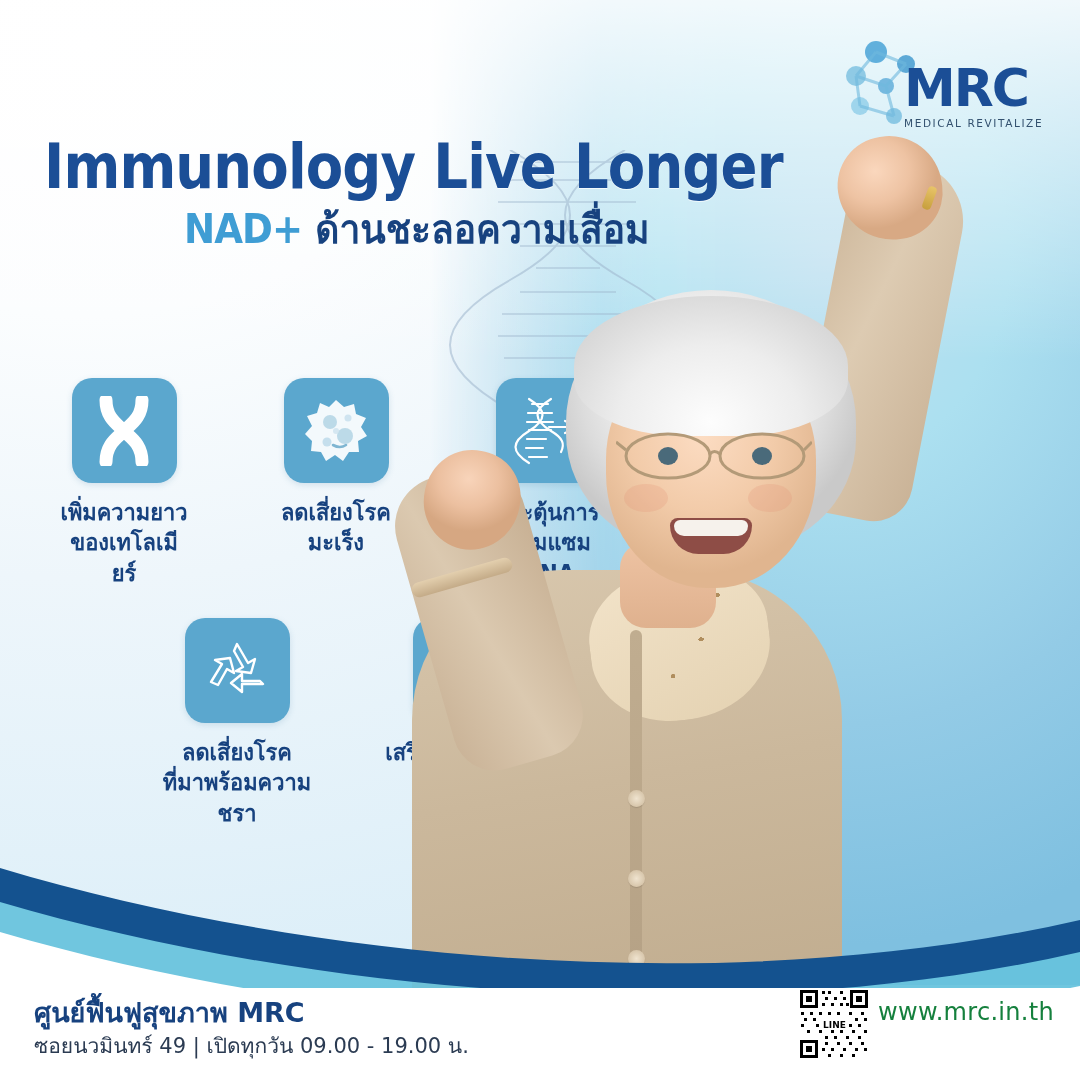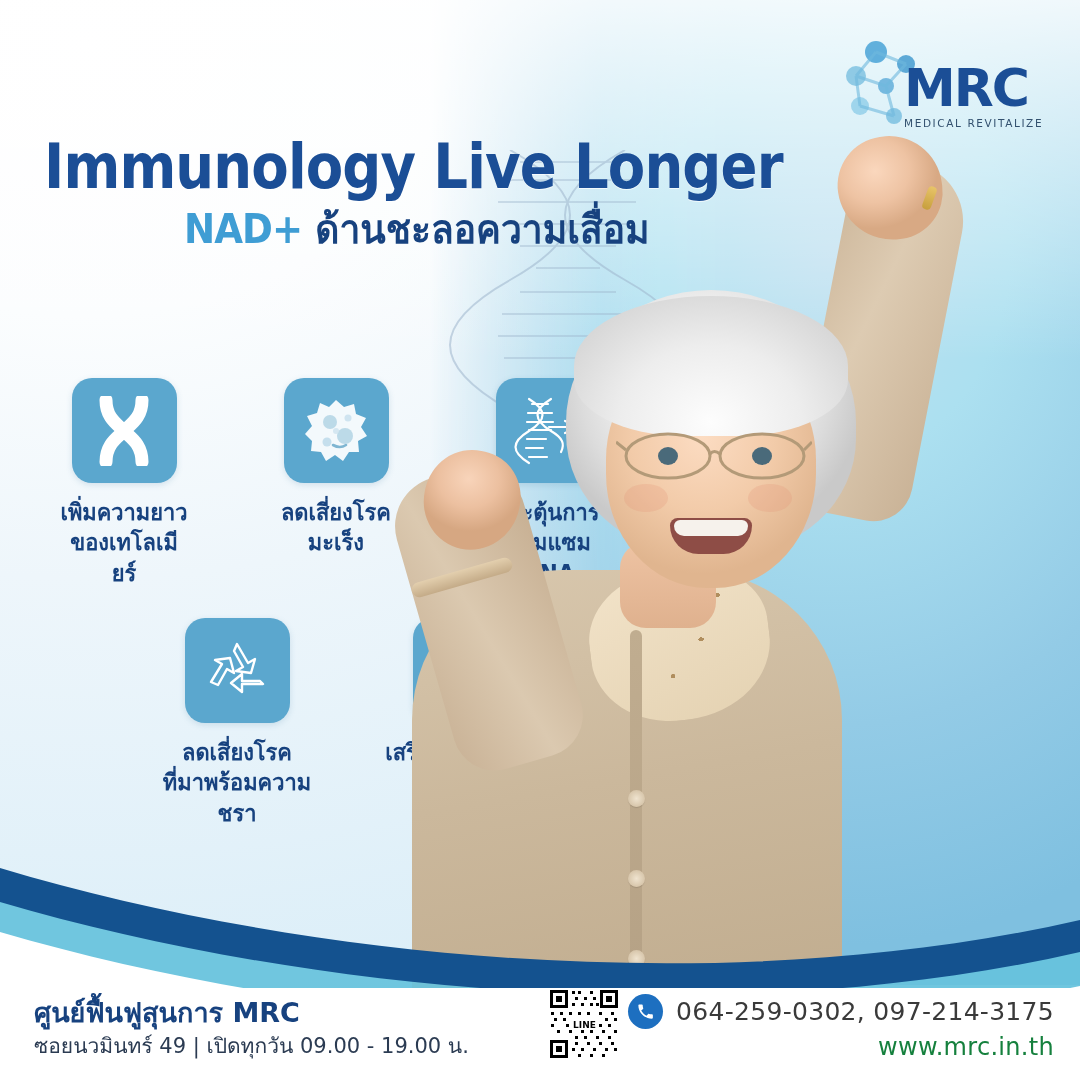--- a/index.html
+++ b/index.html
@@ -449,21 +449,21 @@
   <div class="wave">
     <svg viewBox="0 0 1080 240" preserveAspectRatio="none">
       <path d="M0 40 C300 128 720 172 1080 96 L1080 152 C720 228 300 186 0 98 Z" fill="#66c2dc" opacity=".92"></path>
       <path d="M0 28 C300 118 720 162 1080 80 L1080 112 C720 194 300 150 0 62 Z" fill="#14528f"></path>
       <path d="M0 92 C300 180 720 222 1080 146 L1080 240 L0 240 Z" fill="#ffffff"></path>
     </svg>
   </div>
 
   <div class="footer">
     <div class="f-left">
-      <div class="f-title">ศูนย์ฟื้นฟูสุนการ MRC</div>
+      <div class="f-title">ศูนย์ฟื้นฟูสุขภาพ MRC</div>
       <div class="f-sub">ซอยนวมินทร์ 49 | เปิดทุกวัน 09.00 - 19.00 น.</div>
     </div>
 
     <div class="f-right">
 
       <div class="qr">
         <svg width="72" height="72" viewBox="0 0 72 72" shape-rendering="crispEdges">
           <rect width="72" height="72" fill="#ffffff"></rect>
           <g fill="#000000">
             <rect x="2" y="2" width="18" height="18"></rect>
@@ -524,29 +524,19 @@
             <rect x="30" y="66" width="3" height="3"></rect>
               <rect x="42" y="66" width="3" height="3"></rect>
               <rect x="54" y="66" width="3" height="3"></rect>
           </g>
           <rect x="23" y="30" width="27" height="12" fill="#ffffff"></rect>
           <text x="36.5" y="39.5" text-anchor="middle" font-family="DejaVu Sans, sans-serif" font-size="9" font-weight="700" fill="#000">LINE</text>
         </svg>
       </div>
 
       <div class="contact">
-        <div class="c-row">
-          <span class="phone-badge">
-            <svg width="19" height="19" viewBox="0 0 24 24" fill="#ffffff">
-              <path d="M6.6 10.8c1.4 2.8 3.8 5.2 6.6 6.6l2.2-2.2c.3-.3.7-.4 1.1-.2
-                       1.2.4 2.5.6 3.8.6.6 0 1 .4 1 1V20c0 .6-.4 1-1 1C10.6 21 3 13.4 3 4
-                       c0-.6.4-1 1-1h3.5c.6 0 1 .4 1 1 0 1.3.2 2.6.6 3.8.1.4 0 .8-.2 1.1z"></path>
-            </svg>
-          </span>
-          <span class="c-phone">064-259-0302, 097-214-3175</span>
-        </div>
         <div class="c-web">www.mrc.in.th</div>
       </div>
 
     </div>
   </div>
 
 </div>
 
 </body></html>

